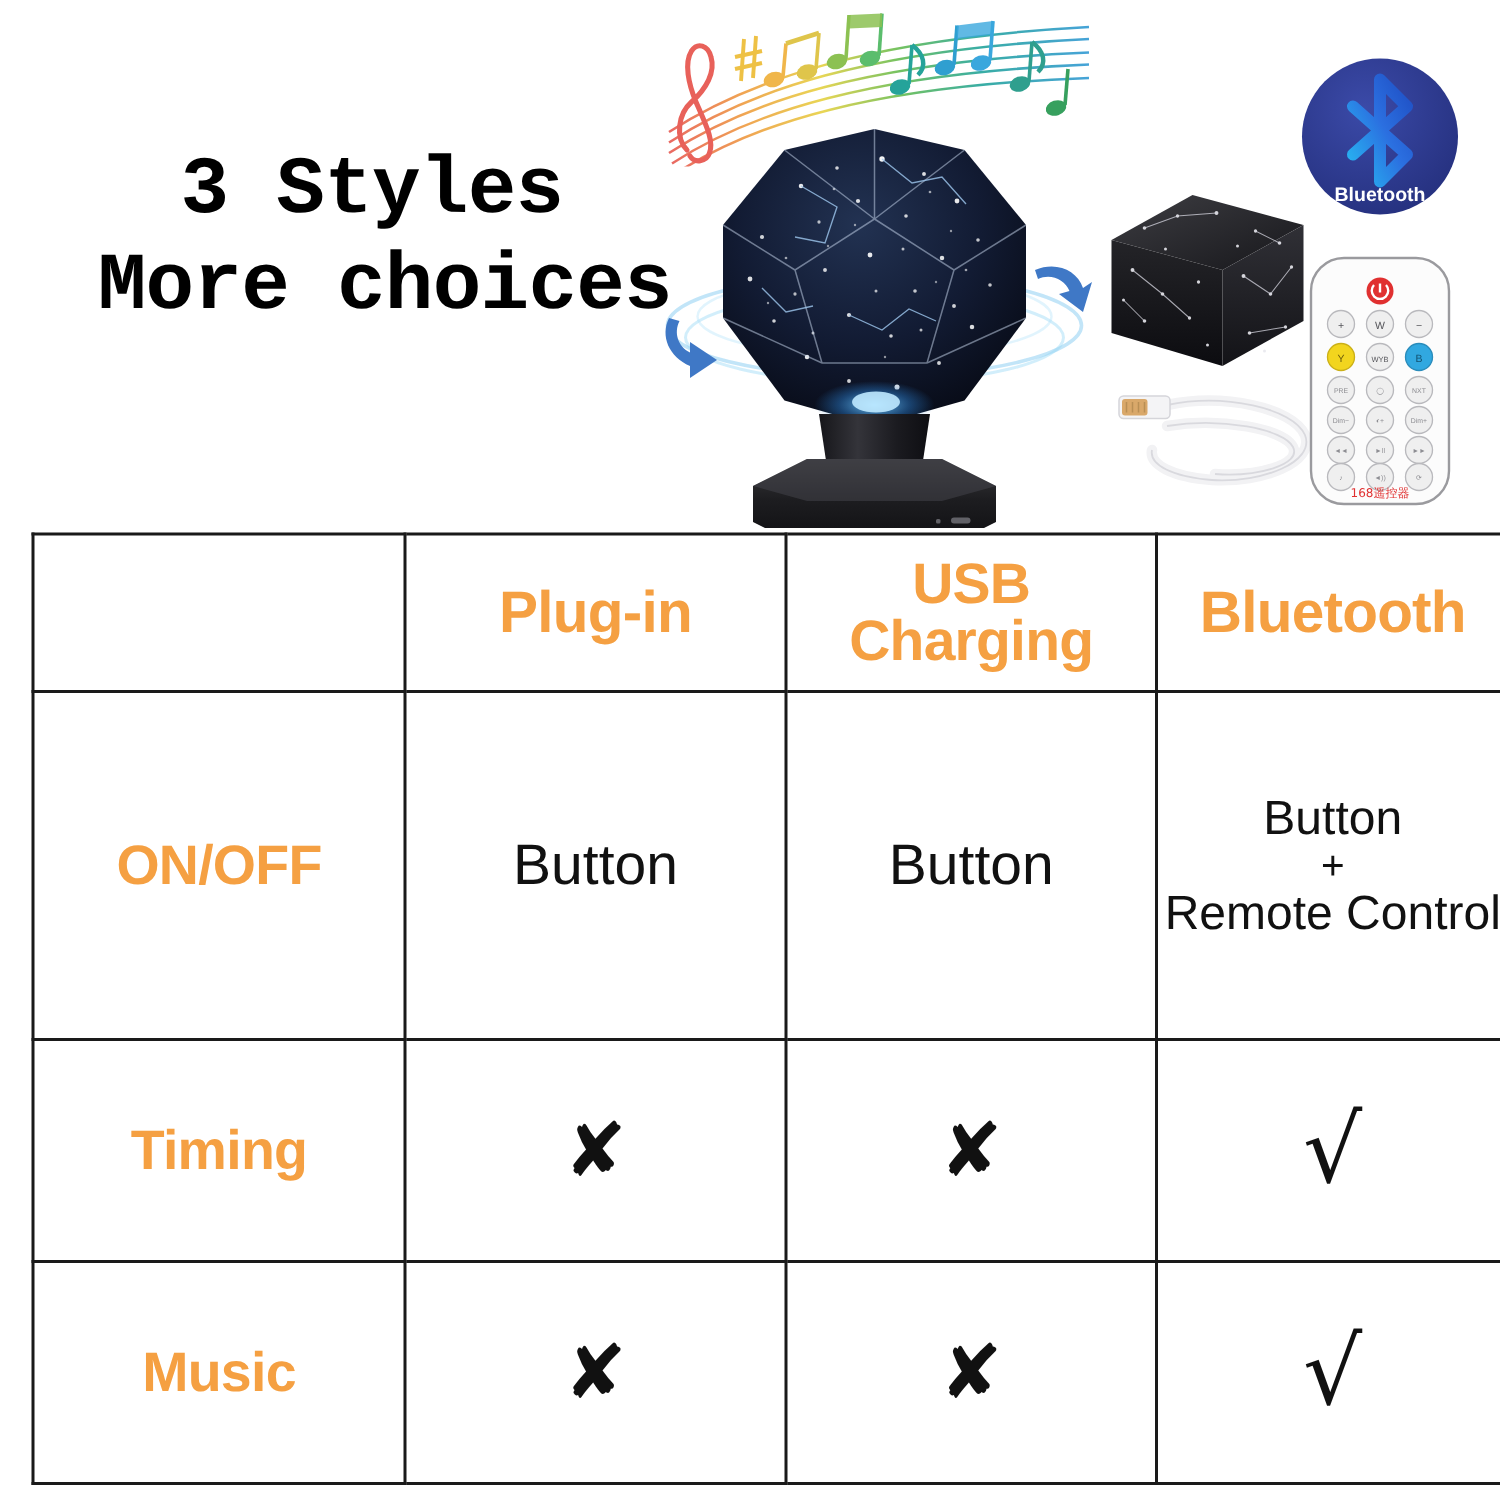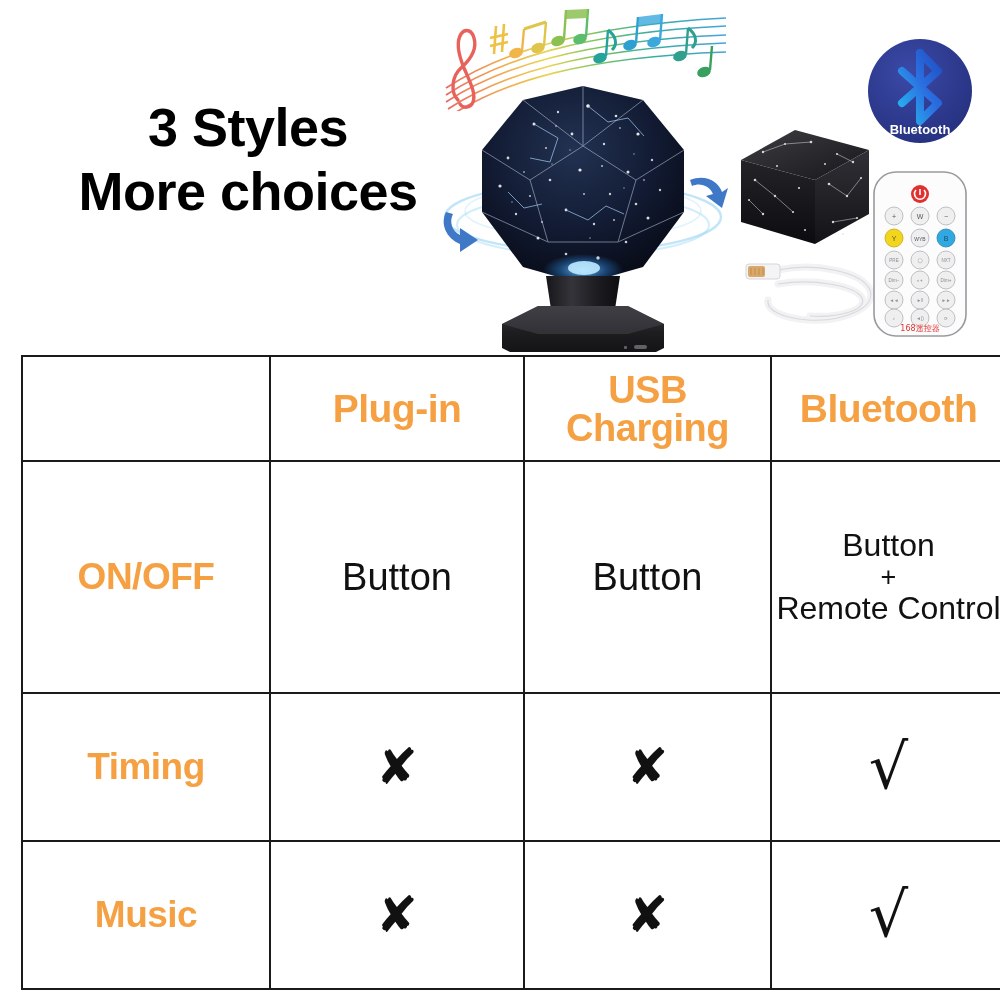--- a/index.html
+++ b/index.html
@@ -12,23 +12,24 @@
   }
   .page{position:relative;width:1000px;height:1000px;background:#fff;}
 
   
   .hero{position:absolute;left:0;top:0;width:1000px;height:352px;background:#fff;overflow:hidden;}
 
   .headline{
     position:absolute;left:48px;top:96px;width:400px;
     color:#000;font-weight:bold;line-height:1.18;
     letter-spacing:-0.5px;
+    font-family:Liberation Mono, monospace;
   }
   .headline .l1{font-size:54px;display:block;text-align:center;}
-  .headline .l2{font-size:54px;display:block;text-align:center;}
+  .headline .l2{font-size:54px;display:block;text-align:right;}
 
   
   .music{position:absolute;left:428px;top:-4px;width:300px;height:115px;}
 
   
   .projector{position:absolute;left:438px;top:62px;width:290px;height:292px;}
 
   
   .giftbox{position:absolute;left:733px;top:122px;width:142px;height:136px;}
 

